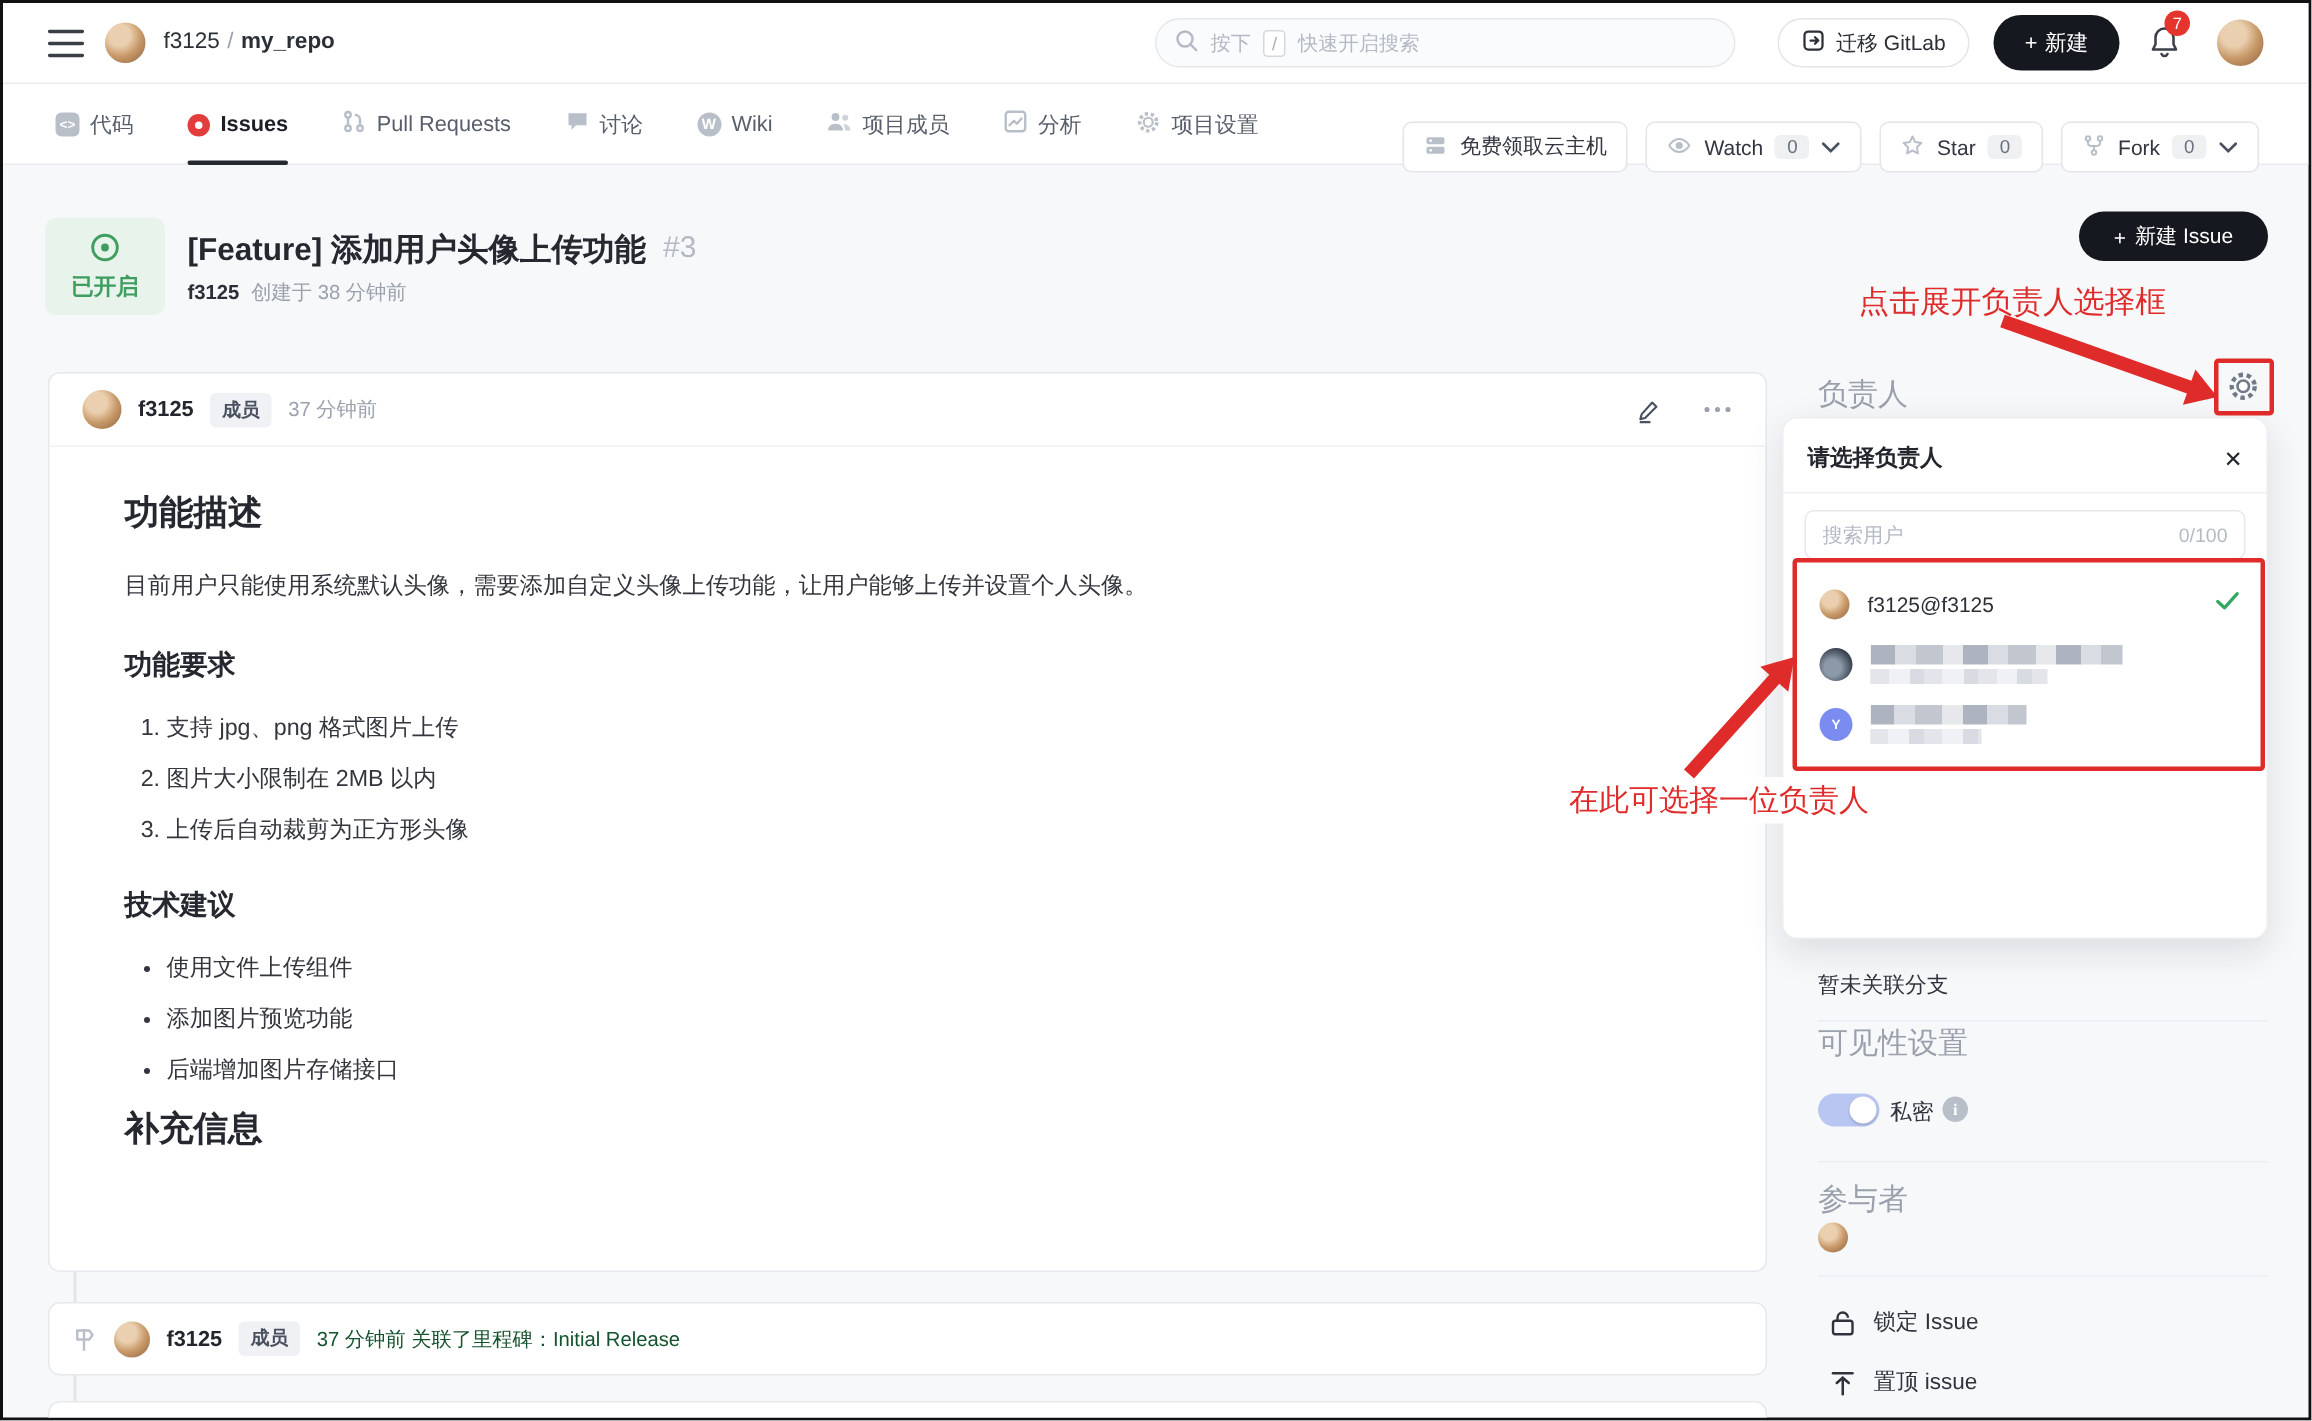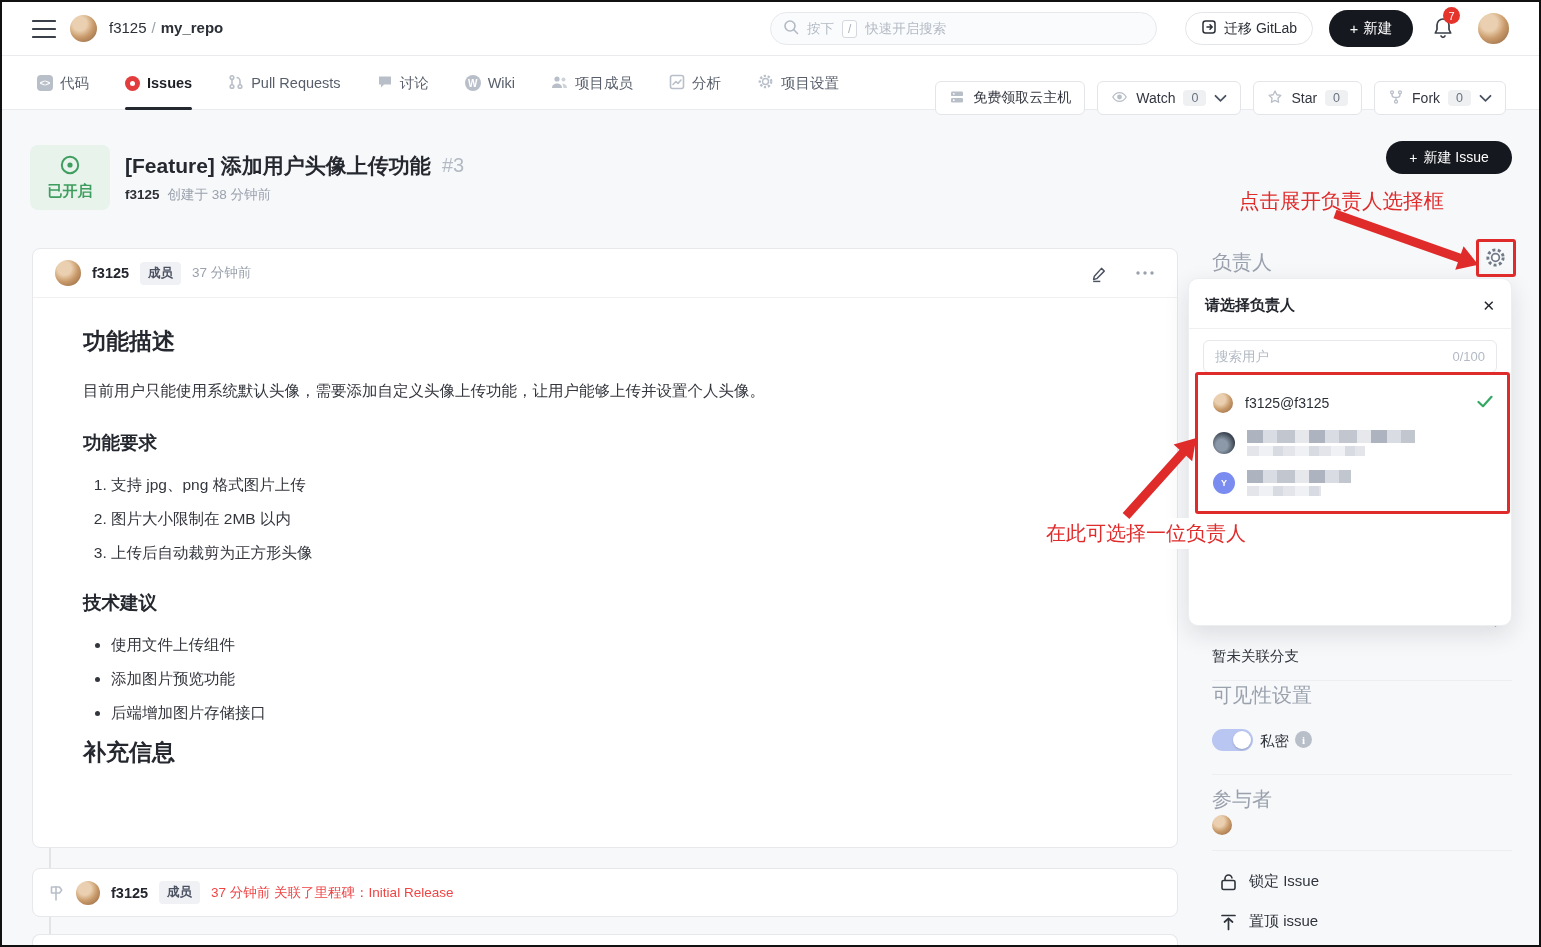--- a/index.html
+++ b/index.html
@@ -61,21 +61,21 @@
   .c-body{ padding:28px 26px 0 50px; color:#33363d; }
   .c-body h2{ font-size:23px; color:#25282f; margin-bottom:22px; }
   .c-body h3{ font-size:18.5px; color:#25282f; margin:26px 0 20px; }
   .c-body p{ font-size:15.5px; line-height:1.6; }
   .c-body ol, .c-body ul{ margin:4px 0 6px 28px; font-size:15.5px; }
   .c-body li{ margin-bottom:13px; }
   .c-body ul li::marker{ color:#33363d; }
 
   .event-card{ left:30px; top:866px; width:1146px; height:49px; display:flex; align-items:center; padding:0 14px; gap:11px; }
   .event-card .av{ width:24px; height:24px; }
-  .event-text{ color:#ef4444; font-size:13.5px; }
+  .event-text{ color:#14532d; font-size:13.5px; }
   .next-card{ left:30px; top:932px; width:1146px; height:14px; border-radius:8px 8px 0 0; border-bottom:none; }
 
   
   .sb-label{ position:absolute; color:#9aa1ad; font-size:20px; }
   .sb-text{ position:absolute; color:#2f333b; font-size:14.5px; }
   .sb-divider{ position:absolute; left:1210px; width:300px; height:1px; background:#eceef1; }
   .gear-btn{ position:absolute; left:1482px; top:244px; cursor:pointer; }
   .peek-chevron{ position:absolute; left:1487px; top:612px; }
 
   .panel{ position:absolute; left:1186px; top:276px; width:324px; height:348px; background:#fff; border:1px solid #eceef1; border-radius:10px; box-shadow:0 8px 24px rgba(20,24,34,.12); z-index:5; }

